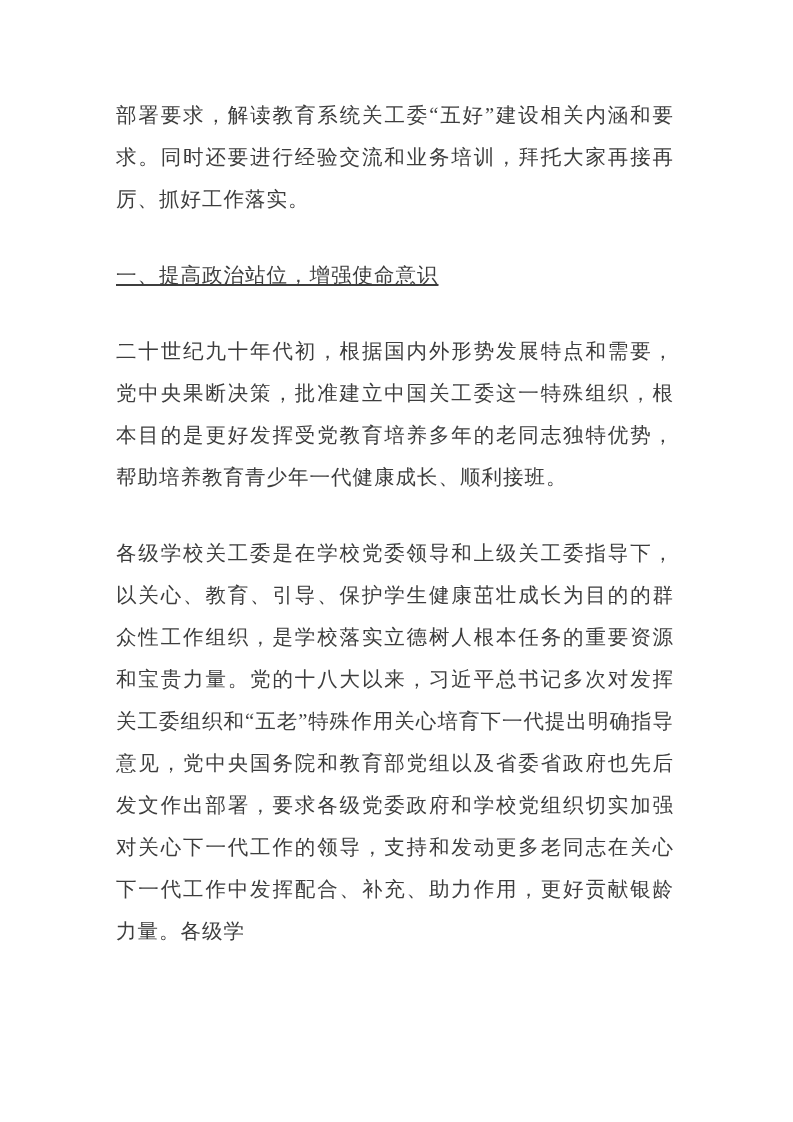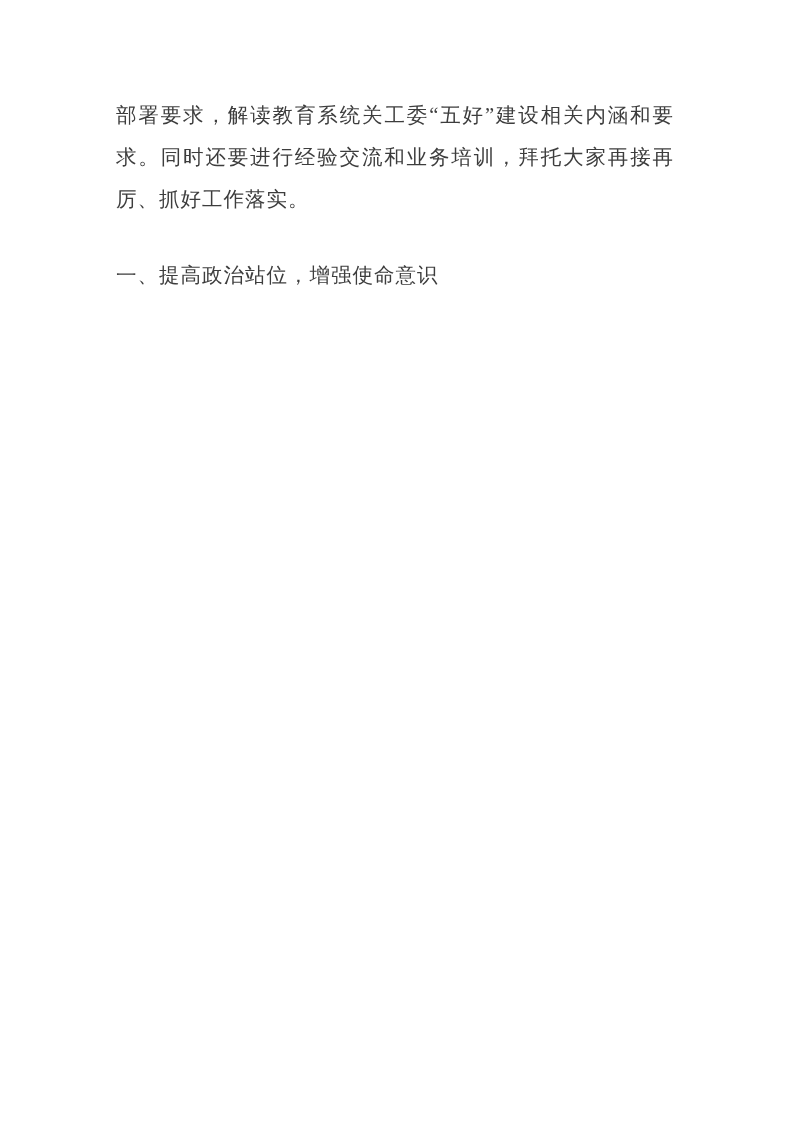--- a/index.html
+++ b/index.html
@@ -28,23 +28,26 @@
     font-size: 20.5px;
     line-height: 42px;
     letter-spacing: 1px;
     text-align: justify;
     text-justify: inter-character;
     word-break: break-all;
   }
   .doc-body p.heading {
     
     font-weight: normal;
+    text-decoration: underline;
   }
 </style>
 </head>
 <body>
 
 <div class="page">
   <div class="doc-body">
     <p class="body-para">部署要求，解读教育系统关工委“五好”建设相关内涵和要求。同时还要进行经验交流和业务培训，拜托大家再接再厉、抓好工作落实。</p>
     <p class="heading">一、提高政治站位，增强使命意识</p>
+    <p class="body-para">二十世纪九十年代初，根据国内外形势发展特点和需要，党中央果断决策，批准建立中国关工委这一特殊组织，根本目的是更好发挥受党教育培养多年的老同志独特优势，帮助培养教育青少年一代健康成长、顺利接班。</p>
+    <p class="body-para">各级学校关工委是在学校党委领导和上级关工委指导下，以关心、教育、引导、保护学生健康茁壮成长为目的的群众性工作组织，是学校落实立德树人根本任务的重要资源和宝贵力量。党的十八大以来，习近平总书记多次对发挥关工委组织和“五老”特殊作用关心培育下一代提出明确指导意见，党中央国务院和教育部党组以及省委省政府也先后发文作出部署，要求各级党委政府和学校党组织切实加强对关心下一代工作的领导，支持和发动更多老同志在关心下一代工作中发挥配合、补充、助力作用，更好贡献银龄力量。各级学</p>
   </div>
 </div>
 
 </body></html>

